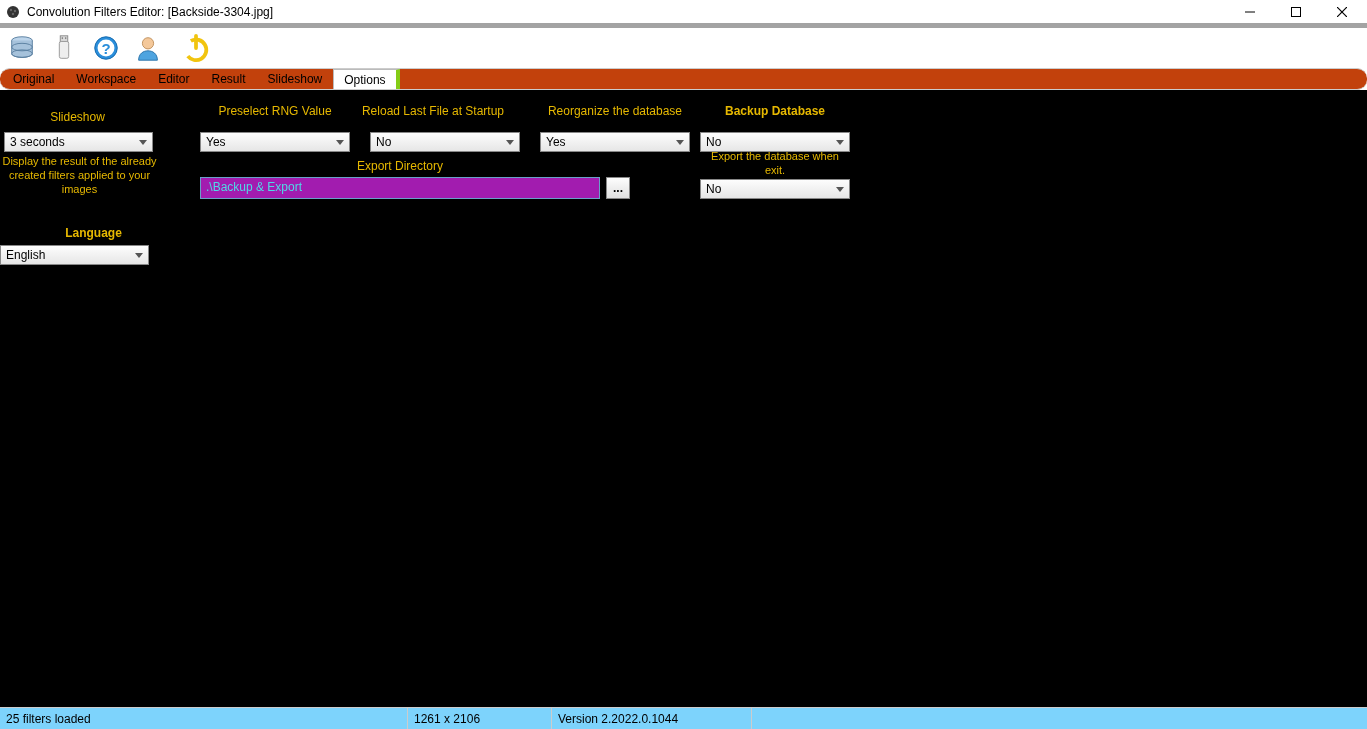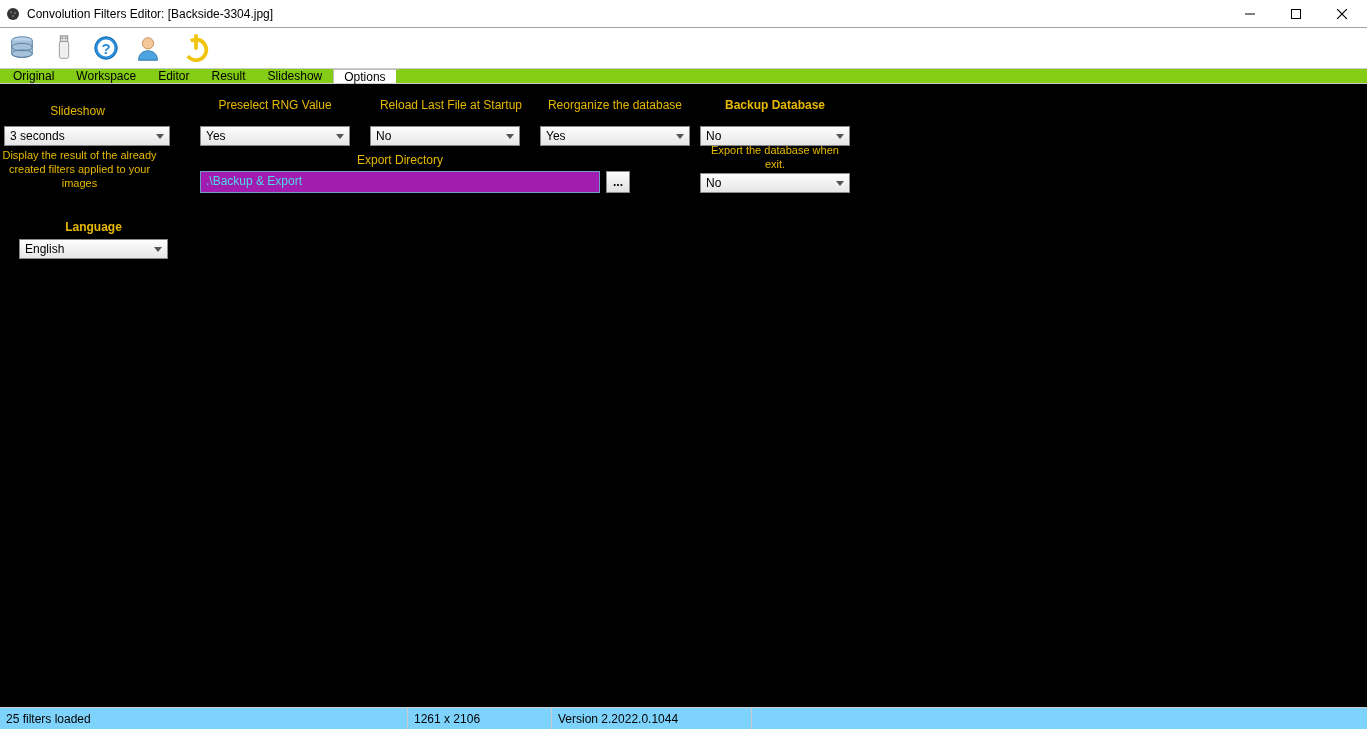--- a/index.html
+++ b/index.html
@@ -1,24 +1,24 @@
 <!DOCTYPE html>
 <html><head>
 <meta charset="utf-8">
 <style>
 * { margin:0; padding:0; box-sizing:border-box; font-family:"Segoe UI",Tahoma,sans-serif; }
 body { width:1367px; height:729px; background:#fff; overflow:hidden; display:flex; flex-direction:column; }
-.titlebar { height:28px; background:#fff; border-bottom:1px solid #a3a3a3; display:flex; align-items:center; padding:0 2px; }
+.titlebar { height:28px; background:#fff; border-bottom:5px solid #a3a3a3; display:flex; align-items:center; padding:0 2px; }
 .app-icon { width:18px; height:18px; margin:0 5px 0 2px; display:flex; align-items:center; justify-content:center; }
 .title-text { font-size:12px; color:#000; flex:1; }
 .win-controls { display:flex; }
 .win-btn { width:46px; height:28px; display:flex; align-items:center; justify-content:center; cursor:pointer; font-size:14px; }
 .toolbar { height:40px; background:#fff; display:flex; align-items:center; padding:2px 4px; gap:6px; }
 .tb-btn { width:36px; height:36px; display:flex; align-items:center; justify-content:center; cursor:pointer; }
-.tabbar { height:16px; background:#84cc16; border-top:1px solid #ccc; border-bottom:1px solid #ccc; display:flex; align-items:stretch; padding-left:2px; }
+.tabbar { height:22px; background:#c2410c; border-top:1px solid #ccc; border-bottom:1px solid #ccc; display:flex; align-items:stretch; padding-left:2px;border-radius:10px; }
 .tab { padding:2px 10px; font-size:12px; color:#000; cursor:pointer; display:flex; align-items:center; border-right:1px solid transparent; border-left:1px solid transparent; }
 .tab.active { background:#fff; border-left:1px solid #bbb; border-right:4px solid #84cc16; border-top:1px solid #bbb; position:relative; top:0; }
 .content { flex:1; background:#000; position:relative; }
 .lbl { font-size:12px; color:#e6b800; text-align:center; position:absolute; }
 .desc { font-size:11px; color:#e6b800; text-align:center; line-height:1.25; position:absolute; }
 .combo { position:absolute; height:20px; background:linear-gradient(#fdfdfd,#e6e6e6); border:1px solid #888; font-size:12px; color:#000; display:flex; align-items:center; padding:0 18px 0 5px; cursor:pointer; }
 .combo::after { content:""; position:absolute; right:5px; top:7px; border-left:4px solid transparent; border-right:4px solid transparent; border-top:5px solid #555; }
 .txt { position:absolute; height:22px; background:#a21caf; border:1px solid #6aa0c8; color:#50d9e6; font-size:12px; padding:2px 5px; }
 .btn-browse { position:absolute; width:24px; height:22px; background:linear-gradient(#fdfdfd,#e0e0e0); border:1px solid #888; font-size:12px; display:flex; align-items:center; justify-content:center; cursor:pointer; font-weight:bold; }
 .statusbar { height:22px; background:#7dd3fc; border-top:1px solid #ccc; display:flex; align-items:center; font-size:12px; color:#000; }
@@ -100,34 +100,34 @@
   <div class="tab">Workspace</div>
   <div class="tab">Editor</div>
   <div class="tab">Result</div>
   <div class="tab">Slideshow</div>
   <div class="tab active">Options</div>
 </div>
 
 <div class="content">
 
   <div class="lbl" style="left:0;top:20px;width:155px;">Slideshow</div>
-  <div class="combo" style="left:4px;top:42px;width:166px;">3 seconds</div>
+  <div class="combo" style="left:4px;top:42px;width:149px;">3 seconds</div>
   <div class="desc" style="left:2px;top:65px;width:155px;">Display the result of the already created filters applied to your images</div>
 
   <div class="lbl" style="left:16px;top:136px;width:155px;font-weight:bold;">Language</div>
-  <div class="combo" style="left:19px;top:155px;width:149px;">English</div>
+  <div class="combo" style="left:0;top:155px;width:149px;">English</div>
 
   <div class="lbl" style="left:200px;top:14px;width:150px;">Preselect RNG Value</div>
   <div class="combo" style="left:200px;top:42px;width:150px;">Yes</div>
 
   <div class="lbl" style="left:200px;top:69px;width:400px;">Export Directory</div>
   <div class="txt" style="left:200px;top:87px;width:400px;">.\Backup &amp; Export</div>
   <div class="btn-browse" style="left:606px;top:87px;">...</div>
 
-  <div class="lbl" style="left:376px;top:14px;width:150px;">Reload Last File at Startup</div>
+  <div class="lbl" style="left:358px;top:14px;width:150px;">Reload Last File at Startup</div>
   <div class="combo" style="left:370px;top:42px;width:150px;">No</div>
 
   <div class="lbl" style="left:540px;top:14px;width:150px;">Reorganize the database</div>
   <div class="combo" style="left:540px;top:42px;width:150px;">Yes</div>
 
   <div class="lbl" style="left:700px;top:14px;width:150px;font-weight:bold;">Backup Database</div>
   <div class="combo" style="left:700px;top:42px;width:150px;">No</div>
 
   <div class="desc" style="left:700px;top:60px;width:150px;">Export the database when exit.</div>
   <div class="combo" style="left:700px;top:89px;width:150px;">No</div>

